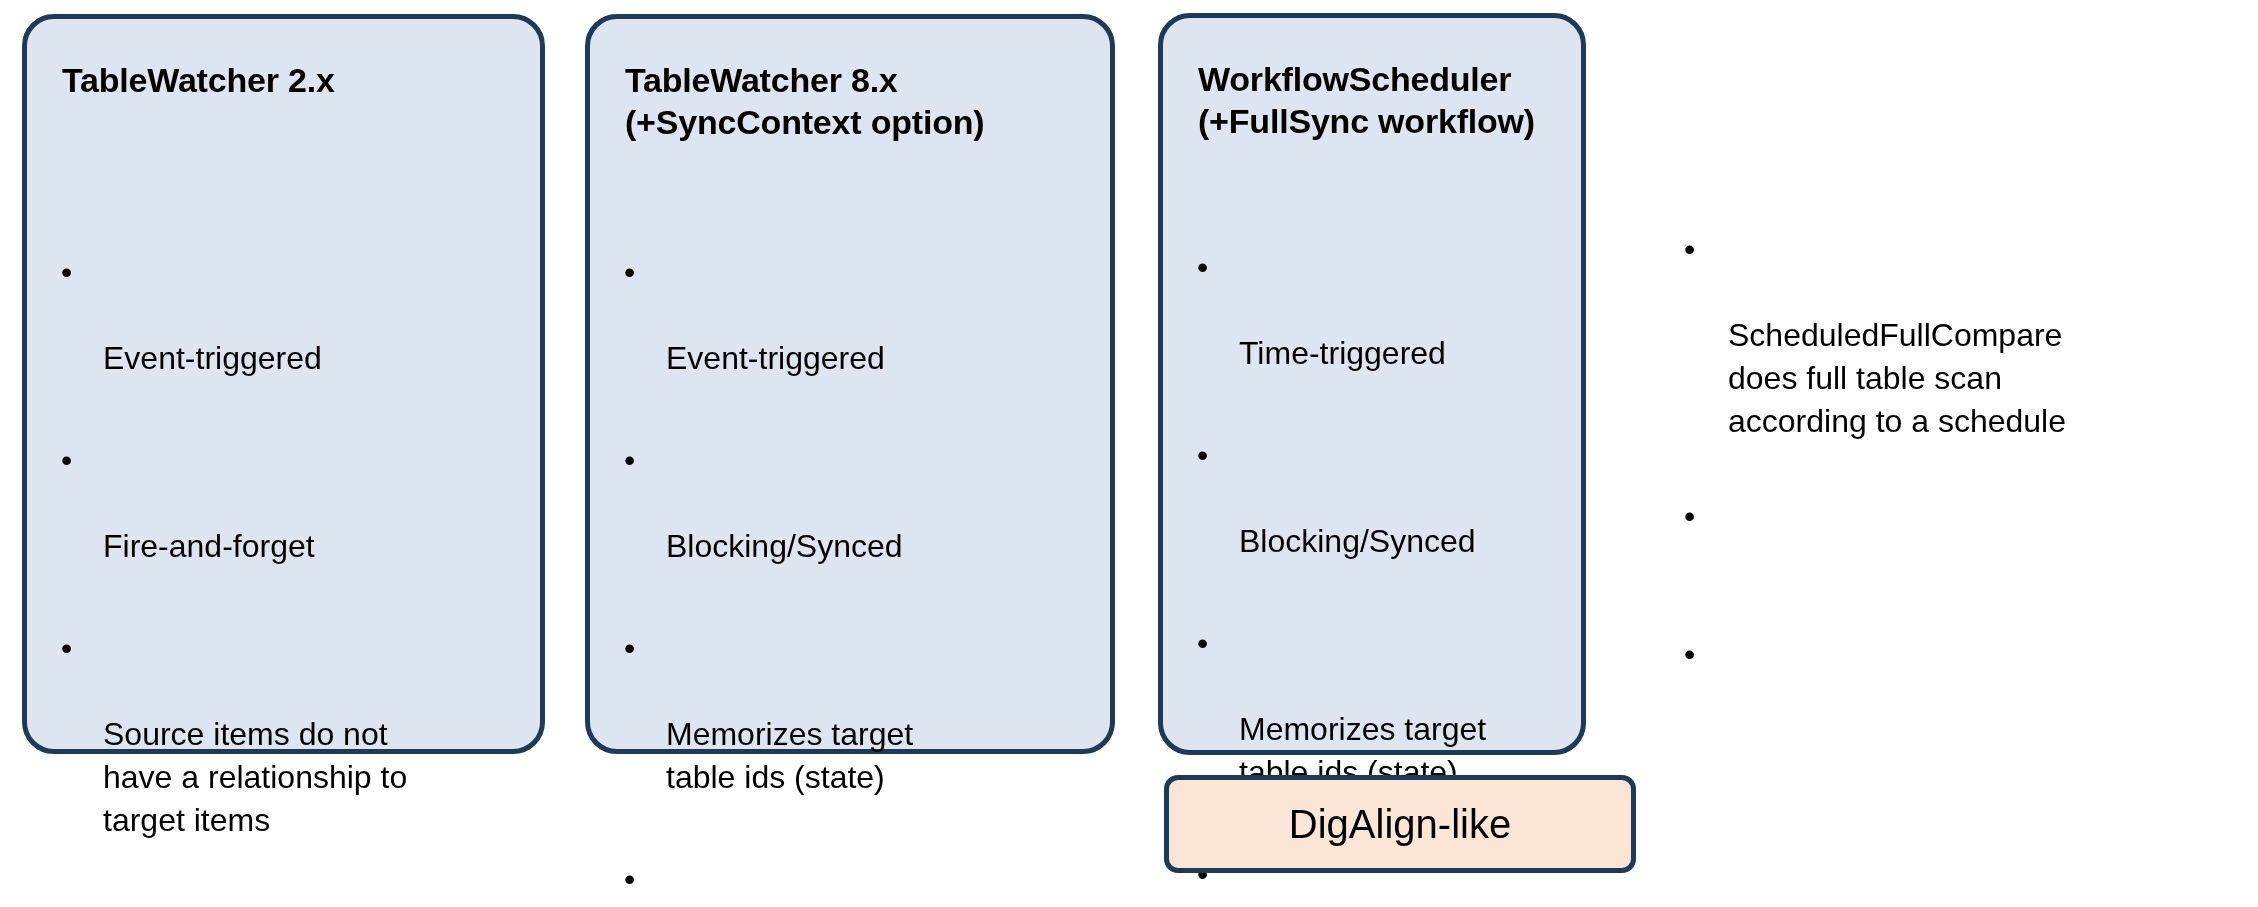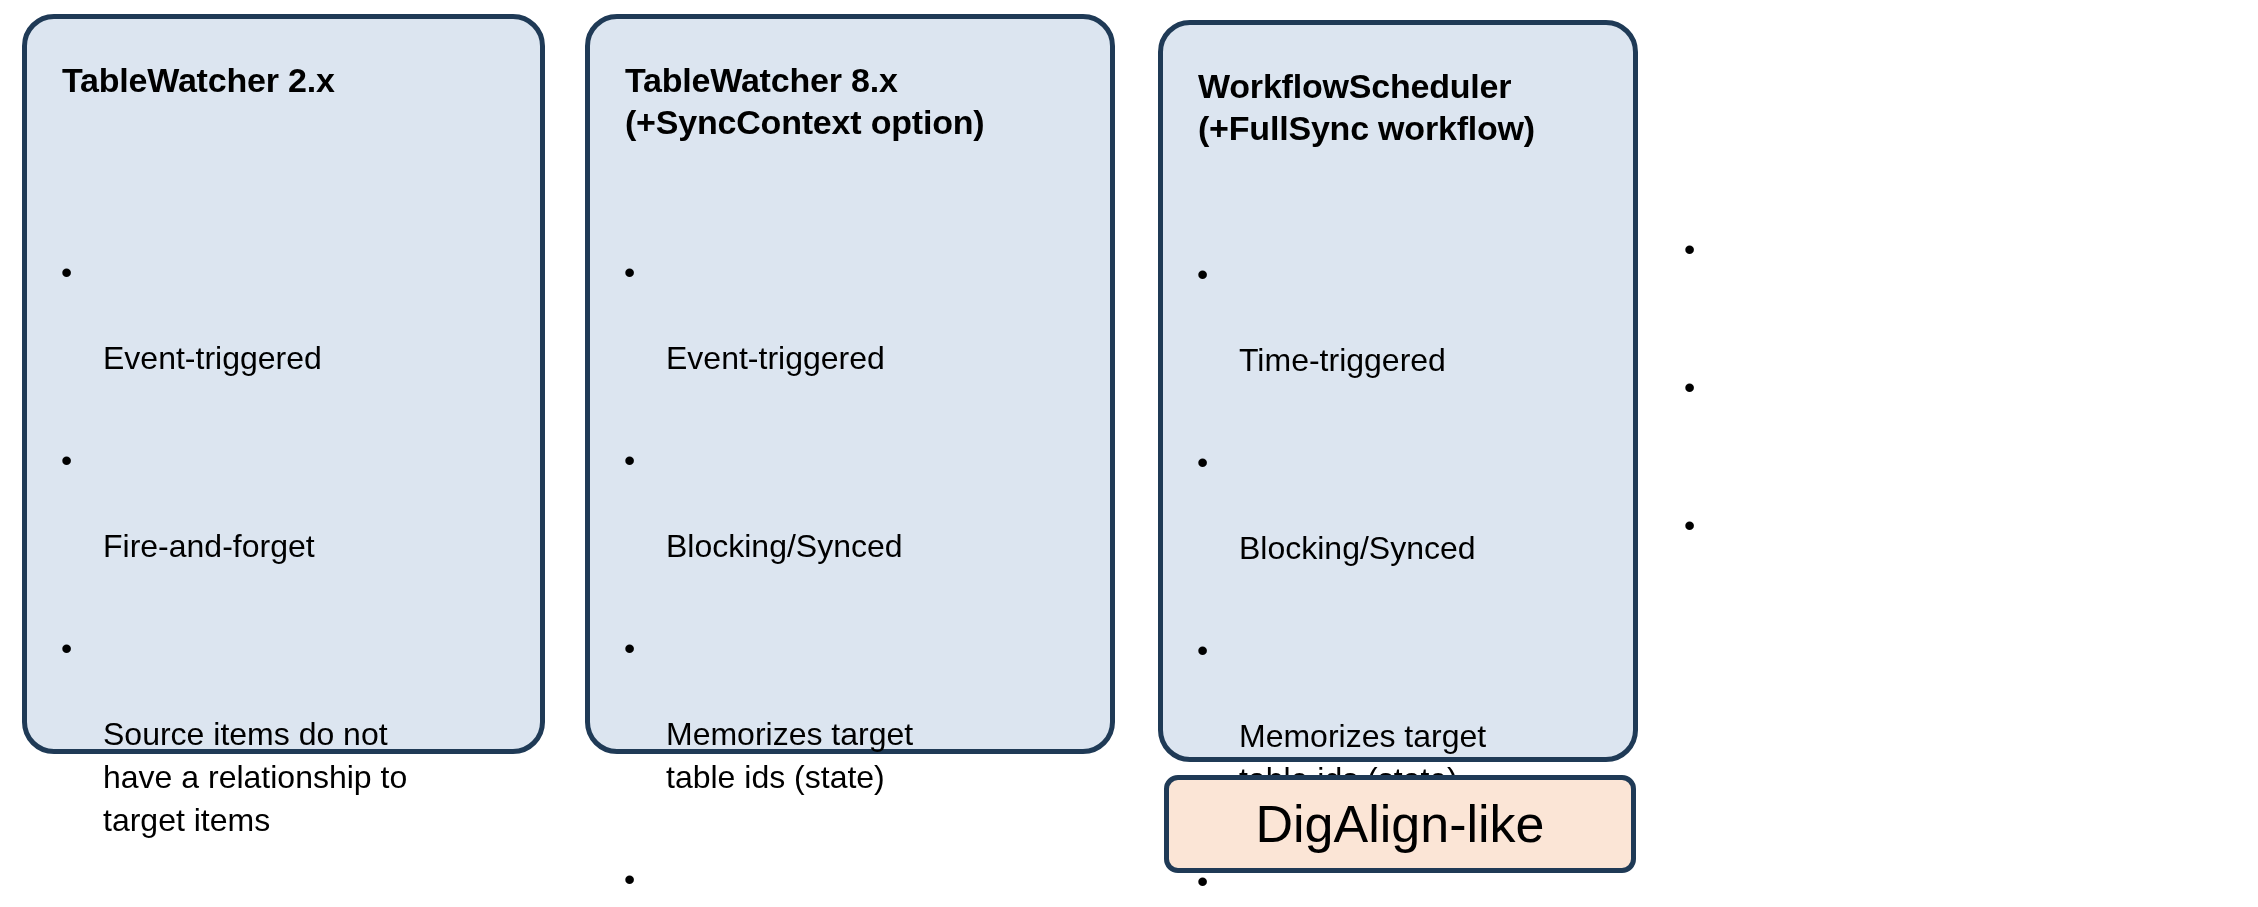--- a/index.html
+++ b/index.html
@@ -57,21 +57,21 @@
     position: absolute;
     left: 4px;
     top: 0;
     font-size: 32px;
     line-height: 43px;
   }
 
   
   #card-1 { left: 22px;   top: 14px; width: 523px; height: 740px; padding-left: 32px; }
   #card-2 { left: 585px;  top: 14px; width: 530px; height: 740px; }
-  #card-3 { left: 1158px; top: 20px; width: 480px; height: 742px; }
+  #card-3 { left: 1158px; top: 13px; width: 428px; height: 742px; }
 
   #card-1 .card-title { left: 35px; top: 40px; }
   #card-2 .card-title { left: 35px; top: 40px; }
   #card-3 .card-title { left: 35px; top: 40px; }
 
   #card-1 .bullets { left: 30px; top: 232px; width: 455px; }
   #card-2 .bullets { left: 30px; top: 232px; width: 470px; }
   #card-3 .bullets { left: 30px; top: 228px; width: 430px; }
 
   #card-1 .bullet { margin-bottom: 59px; }
@@ -87,21 +87,21 @@
     height: 98px;
     box-sizing: border-box;
     background: #FBE5D6;
     border: 5px solid #1F3A56;
     border-radius: 14px;
     display: flex;
     align-items: center;
     justify-content: center;
   }
   #badge .badge-label {
-    font-size: 52px;
+    font-size: 40px;
     line-height: 52px;
     color: #000000;
   }
 
   
   #notes {
     position: absolute;
     left: 1680px;
     top: 228px;
     width: 545px;
@@ -193,20 +193,23 @@
     </ul>
   </div>
 
   <div id="badge">
     <span class="badge-label">DigAlign-like</span>
   </div>
 
   <ul id="notes">
     <li class="bullet">
       <span class="dot">•</span>
+      <span>ScheduledFullCompare
+does full table scan
+according to a schedule</span>
     </li>
     <li class="bullet">
       <span class="dot">•</span>
     </li>
     <li class="bullet">
       <span class="dot">•</span>
     </li>
   </ul>
 
 </div>

